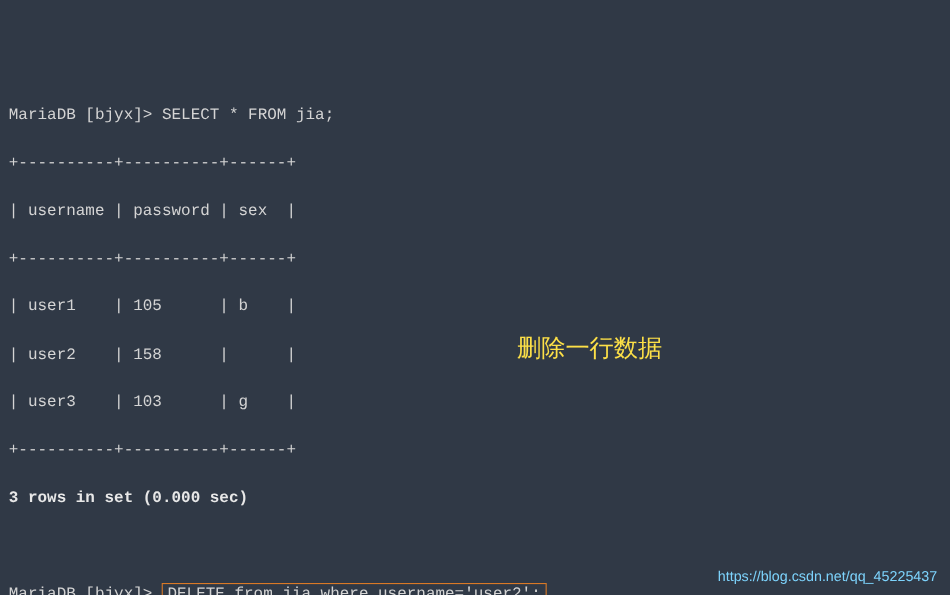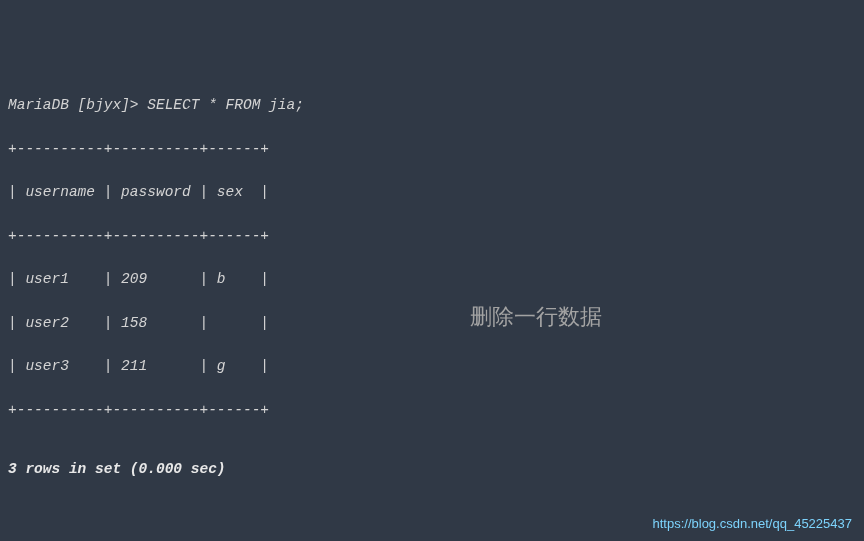--- a/index.html
+++ b/index.html
@@ -14,37 +14,35 @@
       font-size: 14.5px;
       line-height: 1.5;
       padding: 8px;
       width: 864px;
       height: 541px;
       position: relative;
       white-space: pre;
     }
     .line {
       display: block;
-      font-style: italic;
     }
     .bold {
       font-weight: bold;
       color: #e8e8e8;
-      margin-top: 16px;
     }
     .highlighted-box {
       border: 1px solid #d97926;
       padding: 0 4px;
       display: inline-block;
     }
     .annotation {
       position: absolute;
       top: 300px;
       left: 470px;
-      color: #a3a3a3;
+      color: #fde047;
       font-family: sans-serif;
       font-size: 22px;
       font-weight: normal;
       white-space: nowrap;
     }
     .watermark {
       position: absolute;
       bottom: 8px;
       right: 12px;
       color: #7dd3fc;
@@ -55,23 +53,23 @@
   </style>
 </head>
 <body>
 
 
 
 <span class="line"><span>MariaDB [bjyx]&gt; </span><span>SELECT * FROM jia;</span></span>
 <span class="line">+----------+----------+------+</span>
 <span class="line">| username | password | sex  |</span>
 <span class="line">+----------+----------+------+</span>
-<span class="line">| user1    | 209      | b    |</span>
+<span class="line">| user1    | 105      | b    |</span>
 <span class="line">| user2    | 158      |      |</span>
-<span class="line">| user3    | 211      | g    |</span>
+<span class="line">| user3    | 103      | g    |</span>
 <span class="line">+----------+----------+------+</span>
 <span class="line bold">3 rows in set (0.000 sec)</span>
 <span class="line"> </span>
 <span class="line"><span>MariaDB [bjyx]&gt; </span><span class="highlighted-box">DELETE from jia where username='user2';</span></span>
 
 
 
 
 
 

